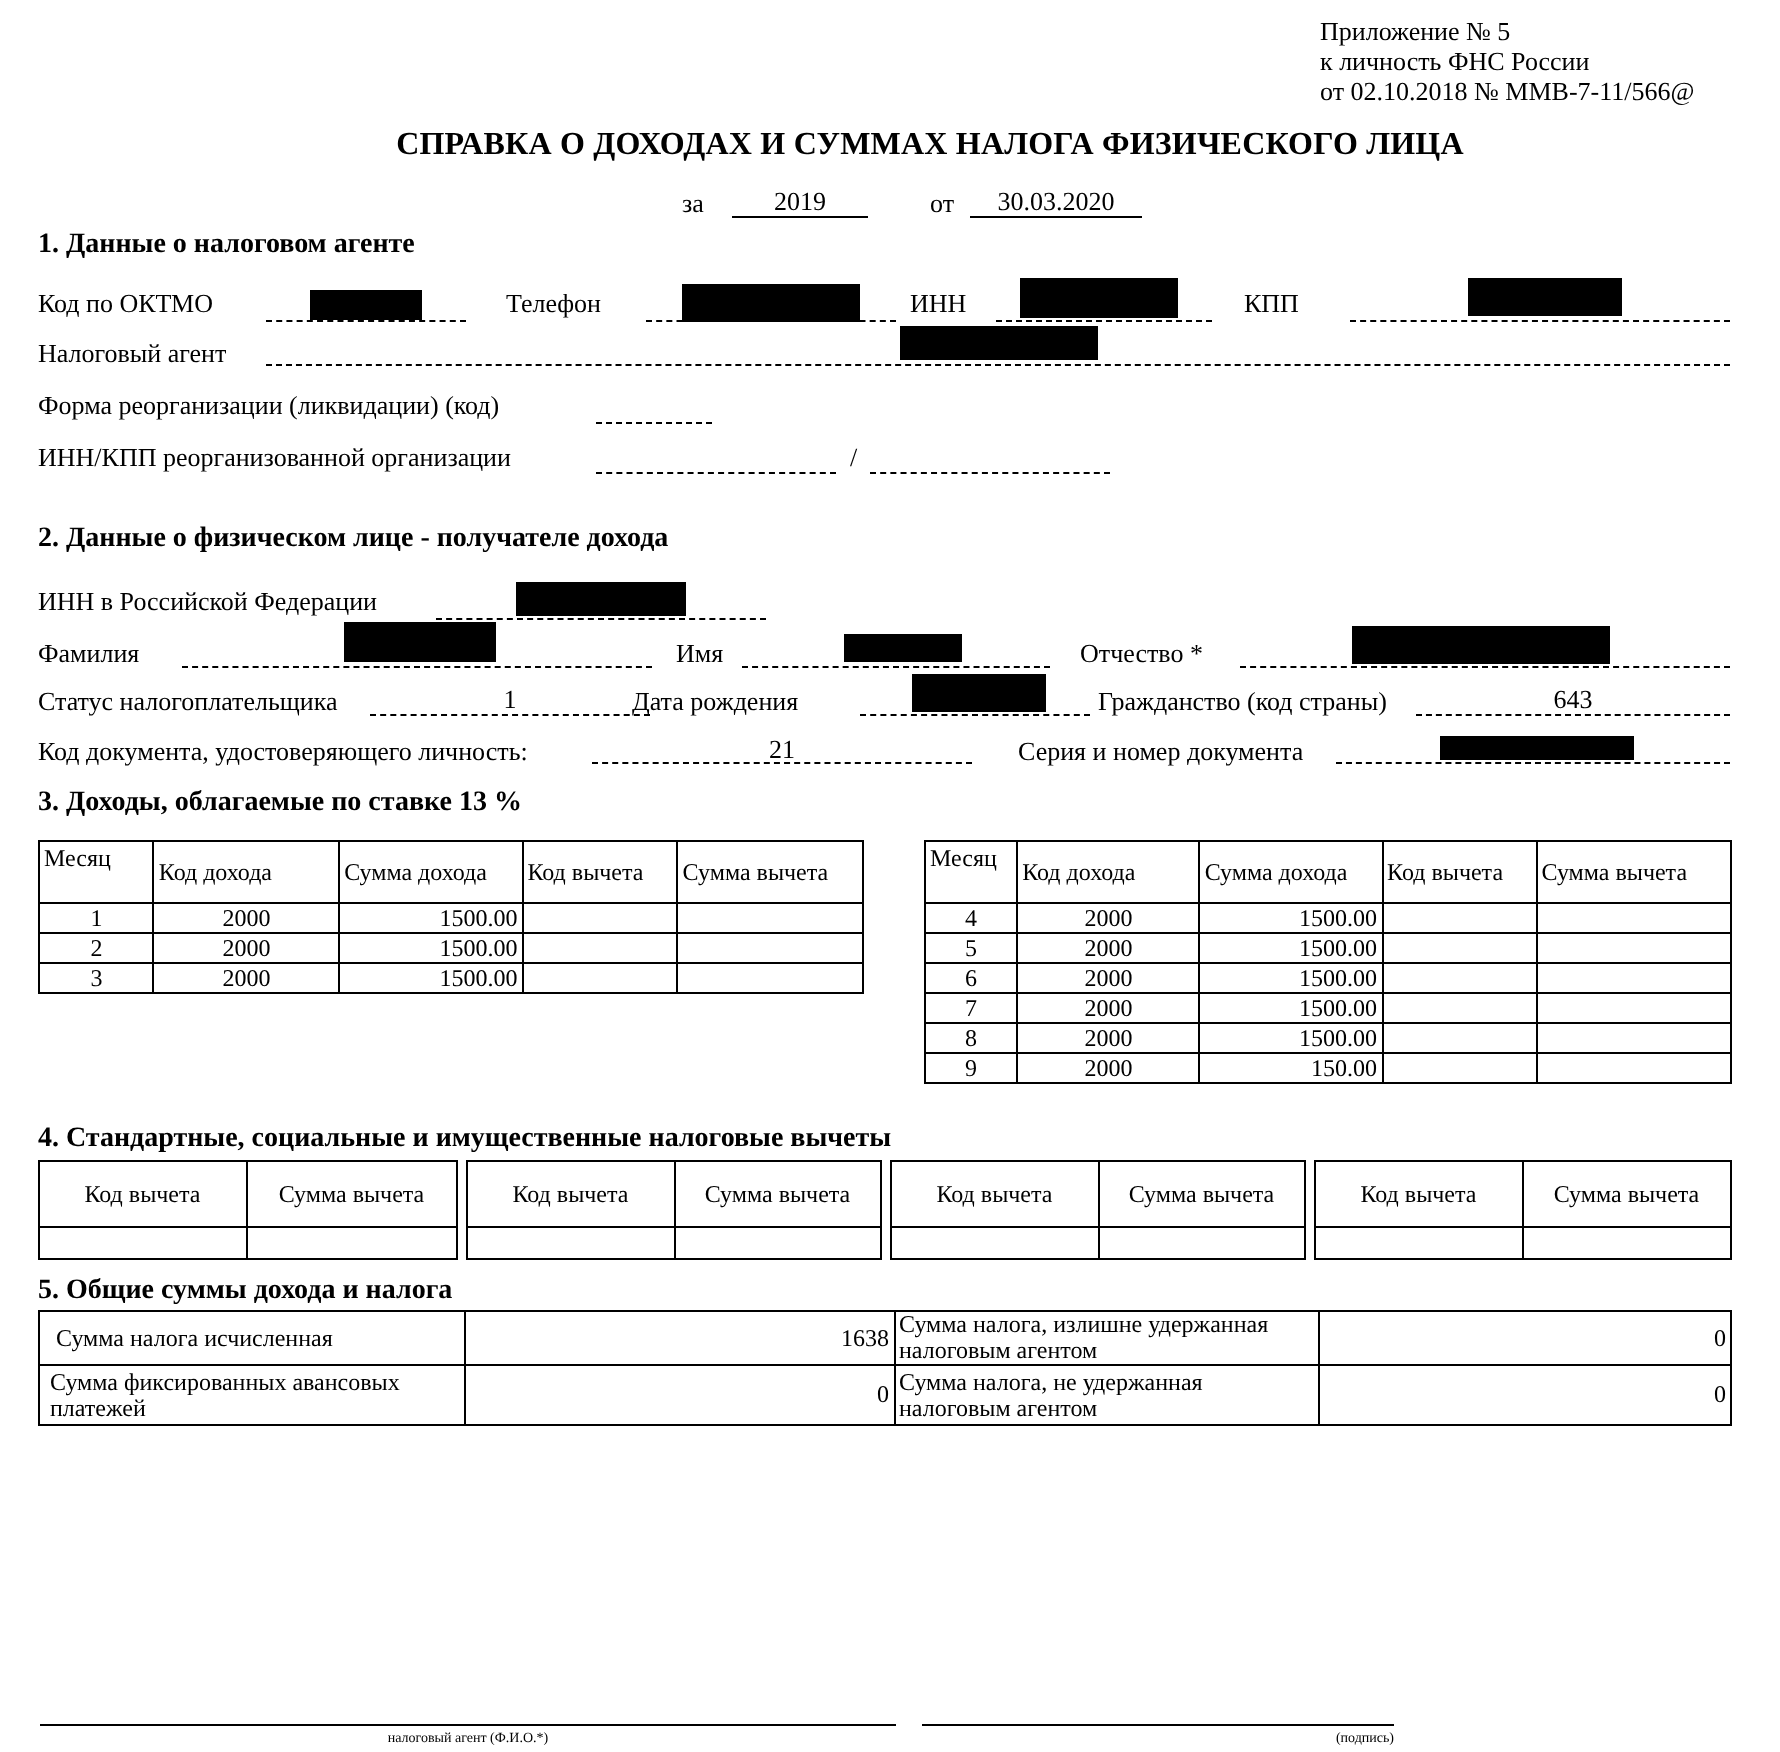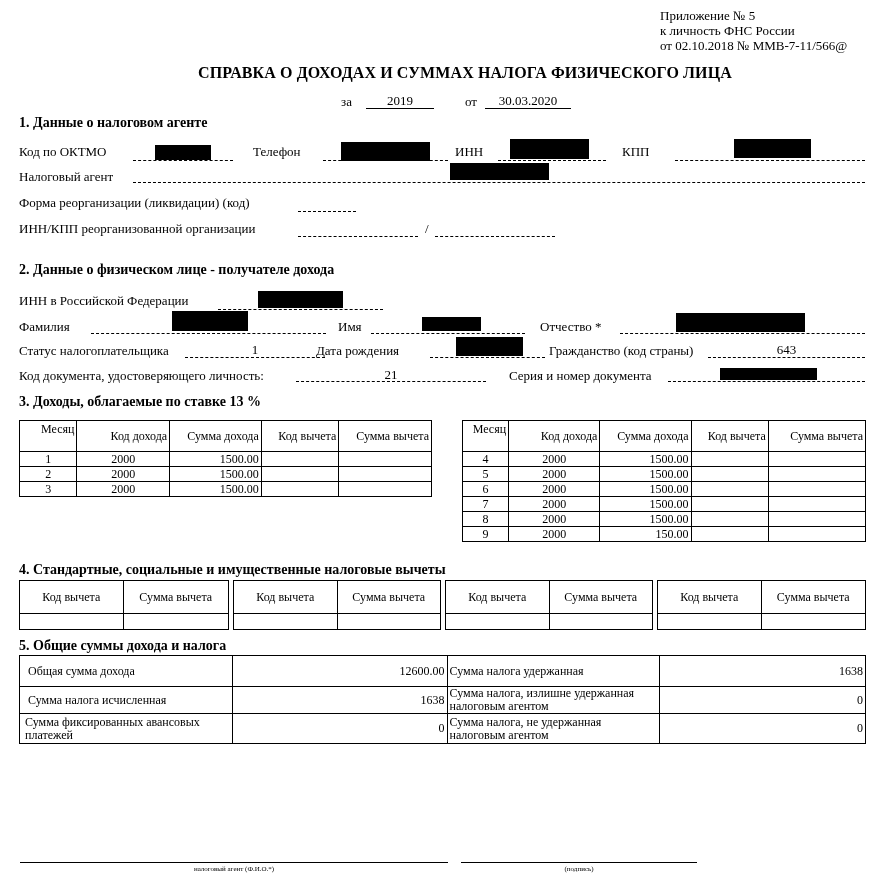--- a/index.html
+++ b/index.html
@@ -9,21 +9,21 @@
   .hdr { left:660px; top:8px; font-size:13px; line-height:15px; }
   .title { left:0; width:930px; top:64px; text-align:center; font-weight:bold; font-size:16px; letter-spacing:0.1px; }
   .sec { font-weight:bold; font-size:14px; }
   .lbl { font-size:13px; }
   .dash { border-bottom:1px dashed #000; height:0; position:absolute; }
   .solid { border-bottom:1px solid #000; height:0; position:absolute; }
   .redact { position:absolute; background:#000; }
   .val { position:absolute; text-align:center; font-size:13px; }
   table { border-collapse:collapse; position:absolute; font-size:12px; }
   td, th { border:1px solid #000; padding:0 2px; font-weight:normal; }
-  .inc th { height:28px; line-height:12px; vertical-align:middle; text-align:right; }
+  .inc th { height:28px; line-height:12px; vertical-align:middle; text-align:left; }
   .inc td { height:14px; line-height:14px; text-align:center; }
   .inc td.num { text-align:right; }
   .ded th { height:32px; line-height:12px; text-align:center; }
   .ded td { height:15px; }
   .tot td { font-size:12px; line-height:13px; }
   .tot td.l { text-align:left; padding-left:8px; }
   .tot td.r { text-align:right; padding-right:2px; }
   .sig { font-size:7px; }
 </style>
 </head>
@@ -285,37 +285,31 @@
 <div class="abs sec" style="left:19px;top:638px;">5. Общие суммы дохода и налога</div>
 
 <table class="tot" style="left:19px;top:655px;width:847px;">
   <colgroup>
       <col style="width:213px">
       <col style="width:215px">
       <col style="width:213px">
       <col style="width:206px">
     </colgroup>
   <tbody>
-      <tr style="height:31px;">
-    <td class="l">Общая сумма дохода</td>
-    <td class="r">12600.00</td>
-    <td class="l" style="padding-left:2px;">Сумма налога удержанная</td>
-    <td class="r">1638</td>
-  </tr>
   <tr style="height:18px;">
     <td class="l">Сумма налога исчисленная</td>
     <td class="r">1638</td>
     <td class="l" style="padding-left:2px;white-space:normal;width:200px;">Сумма налога, излишне удержанная налоговым агентом</td>
     <td class="r">0</td>
   </tr>
   <tr style="height:30px;">
     <td class="l" style="padding-left:5px;white-space:normal;">Сумма фиксированных авансовых платежей</td>
     <td class="r">0</td>
     <td class="l" style="padding-left:2px;white-space:normal;">Сумма налога, не удержанная налоговым агентом</td>
     <td class="r">0</td>
   </tr>
 </tbody>
   </table>
 
 <div class="solid" style="left:20px;top:862px;width:428px;"></div>
 <div class="abs sig" style="left:20px;width:428px;top:865px;text-align:center;">налоговый агент (Ф.И.О.*)</div>
 <div class="solid" style="left:461px;top:862px;width:236px;"></div>
-<div class="abs sig" style="left:461px;width:236px;top:865px;text-align:center;">(подпись)</div>
+<div class="abs sig" style="left:461px;width:236px;top:865px;text-align:right;">(подпись)</div>
 
 </body></html>

